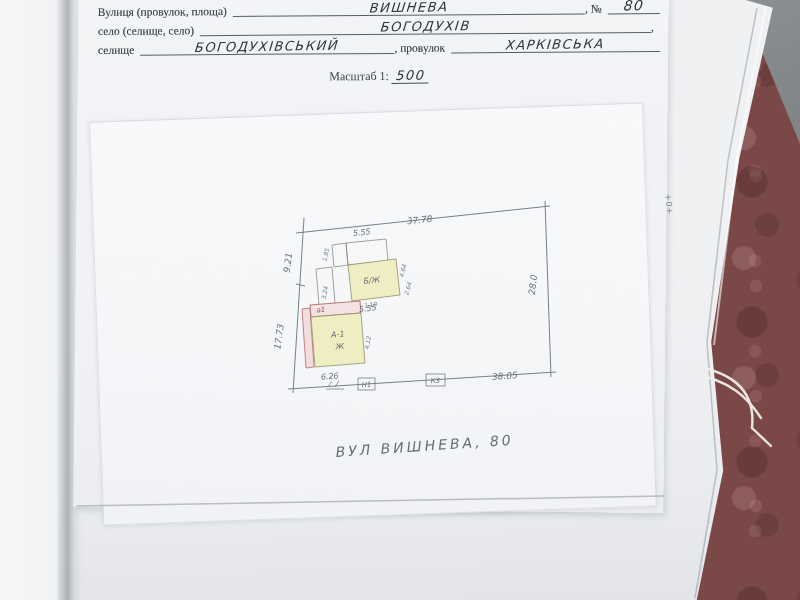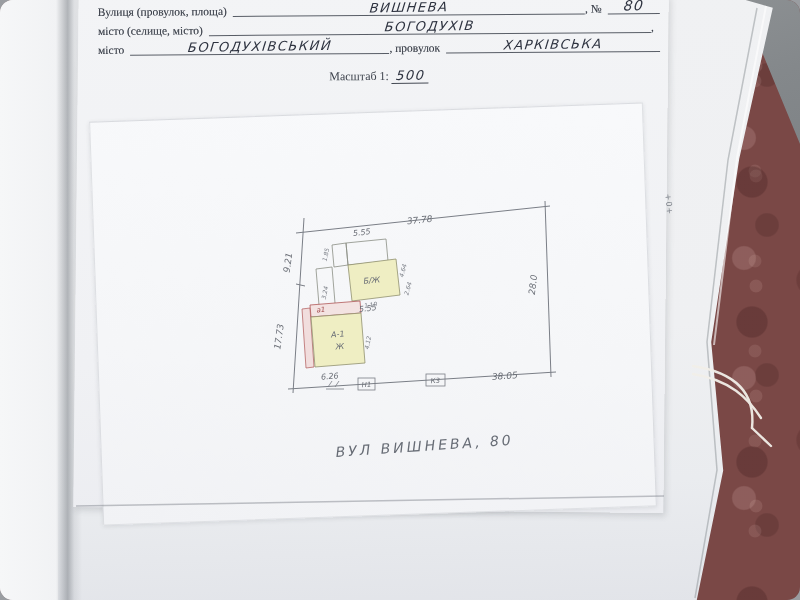--- a/index.html
+++ b/index.html
@@ -8,21 +8,20 @@
     font-family:"Liberation Serif",serif;
     background-color:#7a4846;
     background-image:
       radial-gradient(circle at 20% 15%, rgba(255,220,215,.15) 0 8%, transparent 9%),
       radial-gradient(circle at 70% 30%, rgba(60,25,25,.28) 0 10%, transparent 11%),
       radial-gradient(circle at 40% 60%, rgba(230,190,185,.14) 0 7%, transparent 8%),
       radial-gradient(circle at 80% 75%, rgba(70,30,30,.24) 0 9%, transparent 10%),
       radial-gradient(circle at 55% 90%, rgba(235,200,195,.12) 0 6%, transparent 7%),
       radial-gradient(circle at 90% 50%, rgba(50,20,20,.2) 0 8%, transparent 9%);
     background-size:120px 120px,160px 140px,90px 110px,140px 160px,100px 90px,130px 150px;
-    border-radius:13px;
   }
   .gray-wedge{
     position:absolute;left:0;top:0;width:800px;height:600px;
     background:linear-gradient(160deg,#a3a6a8 0%,#84888b 40%,#666b6f 100%);
     clip-path:polygon(90% 0,100% 0,100% 24%,93.5% 3%);
   }
   .paper-stack{
     position:absolute;left:0;top:0;width:800px;height:600px;
     background:linear-gradient(178deg,#f0f1f3 0%,#eff0f2 55%,#eaecef 80%,#e2e4e9 100%);
     clip-path:polygon(0 0,93.2% 0,96.6% 1.3%,92.4% 26.5%,88.9% 57%,90.4% 78.4%,87.1% 100%,0 100%);
@@ -89,26 +88,26 @@
     <div class="plan-sheet"></div>
 
     <div class="address-form">
       <div class="form-row">
         <span class="form-label">Вулиця (провулок, площа)</span>
         <span class="fill-line"><span class="hw">ВИШНЕВА</span></span>
         <span class="form-label">, №</span>
         <span class="fill-line short"><span class="hw big">80</span></span>
       </div>
       <div class="form-row">
-        <span class="form-label">місто (селище, місто)</span>
+        <span class="form-label">село (селище, село)</span>
         <span class="fill-line"><span class="hw">БОГОДУХІВ</span></span>
         <span class="form-label">,</span>
       </div>
       <div class="form-row">
-        <span class="form-label">місто</span>
+        <span class="form-label">селище</span>
         <span class="fill-line"><span class="hw">БОГОДУХІВСЬКИЙ</span></span>
         <span class="form-label">, провулок</span>
         <span class="fill-line"><span class="hw">ХАРКІВСЬКА</span></span>
       </div>
       <div class="scale-row">
         <span>Масштаб 1:</span>
         <span class="hw">500</span>
       </div>
     </div>
 

